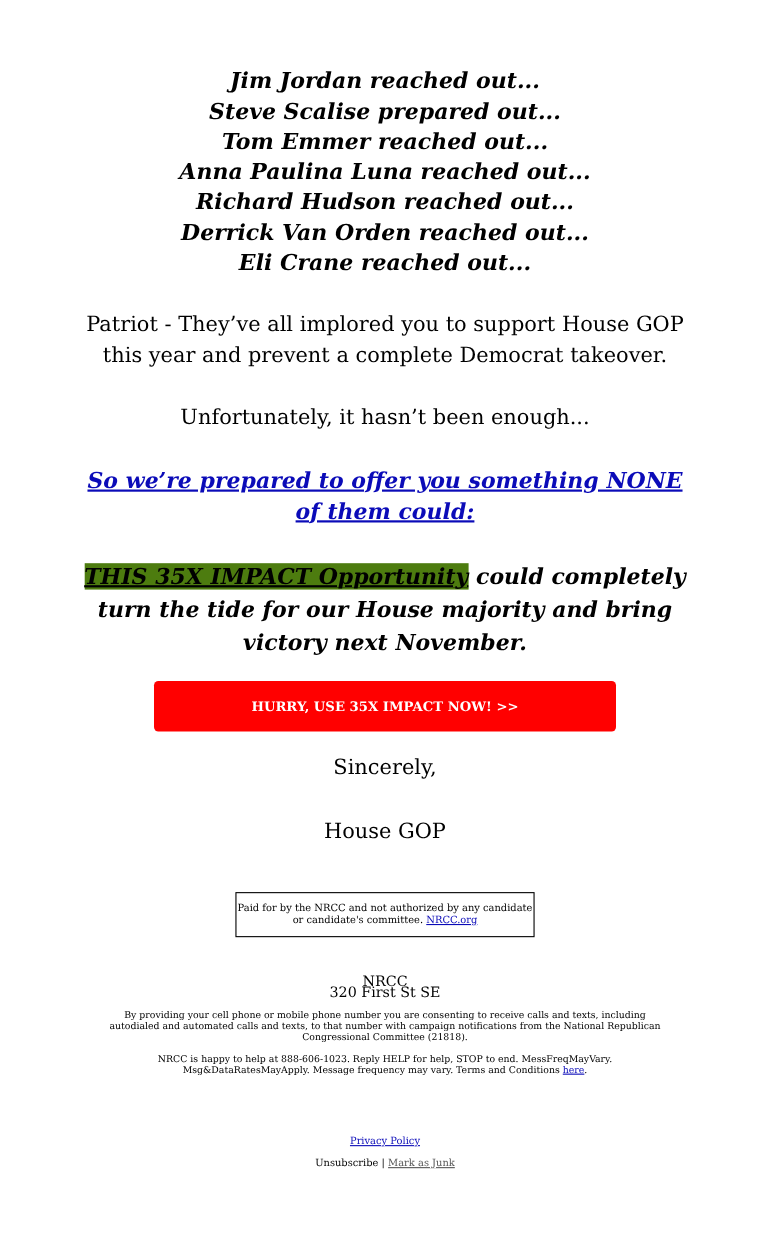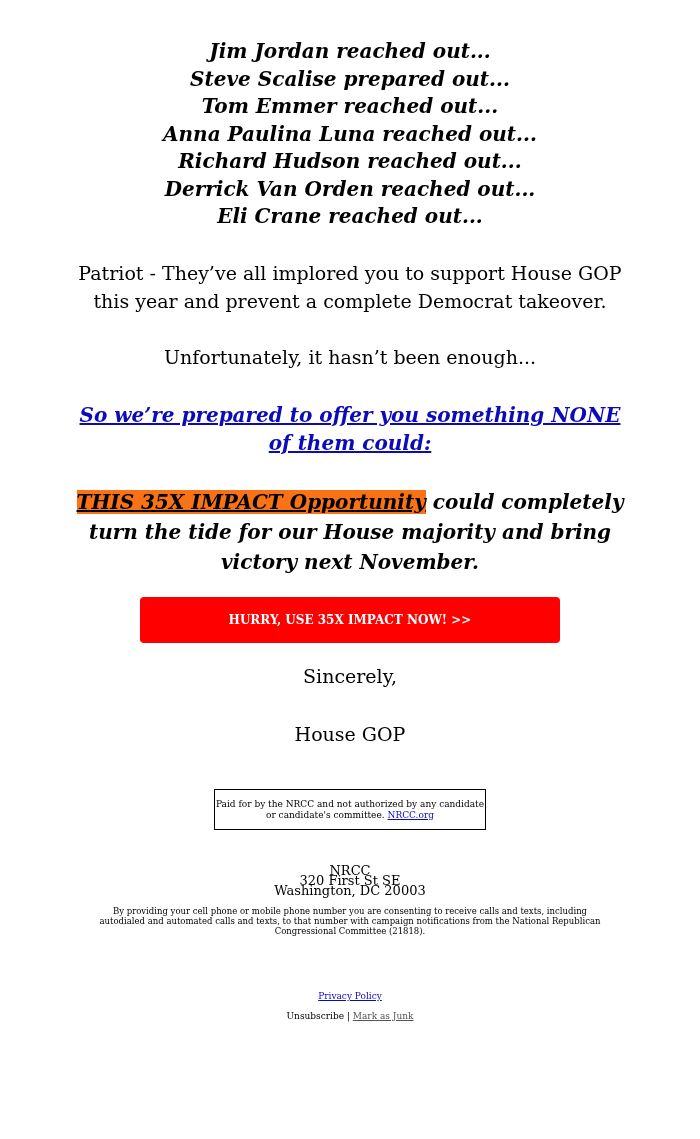--- a/index.html
+++ b/index.html
@@ -1,26 +1,26 @@
 <!DOCTYPE html>
 <html><head>
   <meta charset="utf-8">
   <style>
     html, body { margin: 0; padding: 0; background: #ffffff; }
     body { width: 700px; height: 1139px; overflow: hidden; font-family: "DejaVu Serif", serif; color: #000; }
     .wrap { width: 700px; text-align: center; }
-    .reach { padding-top: 38px; }
+    .reach { padding-top: 60px; }
     .reach div { font-style: italic; font-weight: bold; font-size: 20px; line-height: 27.5px; color: #000; }
     .para { font-size: 19px; line-height: 28px; margin: 0 auto; width: 580px; }
     .p1 { margin-top: 28px; }
     .p2 { margin-top: 28px; }
     .linkline { margin-top: 30px; font-style: italic; font-weight: bold; font-size: 20px; line-height: 28px; width: 560px; margin-left: auto; margin-right: auto; }
     .linkline a { color: #0b0bb8; text-decoration: underline; }
     .impact { margin-top: 30px; font-style: italic; font-weight: bold; font-size: 20px; line-height: 30px; width: 590px; margin-left: auto; margin-right: auto; }
-    .hl { background: #f97316; text-decoration: underline; color: #000; }
+    .hl { background: #4d7c0f; text-decoration: underline; color: #000; }
     .btn { display: inline-block; margin-top: 20px; background: #ff0000; color: #fff; font-weight: bold; font-size: 12px; border-radius: 4px; width: 420px; height: 46px; line-height: 46px; text-decoration: none; font-family: "DejaVu Serif", serif; }
     .sign { margin-top: 20px; font-size: 19px; line-height: 26px; }
     .sig2 { margin-top: 32px; font-size: 19px; line-height: 26px; }
     .paid { margin: 42px auto 0; width: 270px; border: 1px solid #000; padding: 9px 0 8px; font-size: 9px; line-height: 11px; font-family: "DejaVu Serif", serif; }
     .paid a, .small a { color: #0b0bb8; text-decoration: underline; }
     .addr { margin-top: 36px; font-size: 13px; line-height: 10px; }
     .small { font-size: 8.5px; line-height: 10px; width: 520px; margin: 10px auto 0; }
     .priv { margin-top: 55px; font-size: 9px; }
     .priv a { color: #0b0bb8; text-decoration: underline; }
     .unsub { margin-top: 10px; font-size: 9px; }
@@ -55,22 +55,22 @@
   <div class="sig2">House GOP</div>
 
   <div class="paid">
     <span>Paid for by the NRCC and not authorized by any candidate or candidate's committee.</span>
     <a href="#">NRCC.org</a>
   </div>
 
   <div class="addr">
     <div>NRCC</div>
     <div>320 First St SE</div>
-    <div>Washington, DC 20003</div>
   </div>
 
   <div class="small">By providing your cell phone or mobile phone number you are consenting to receive calls and texts, including autodialed and automated calls and texts, to that number with campaign notifications from the National Republican Congressional Committee (21818).</div>
+  <div class="small"><span>NRCC is happy to help at 888-606-1023. Reply HELP for help, STOP to end. MessFreqMayVary. Msg&amp;DataRatesMayApply. Message frequency may vary. Terms and Conditions </span><a href="#">here</a>.</div>
 
   <div class="priv">
     <a href="#">Privacy Policy</a>
   </div>
   <div class="unsub"><span>Unsubscribe</span><span> | </span><a href="#" class="junk">Mark as Junk</a></div>
 </div>
 
 </body></html>

